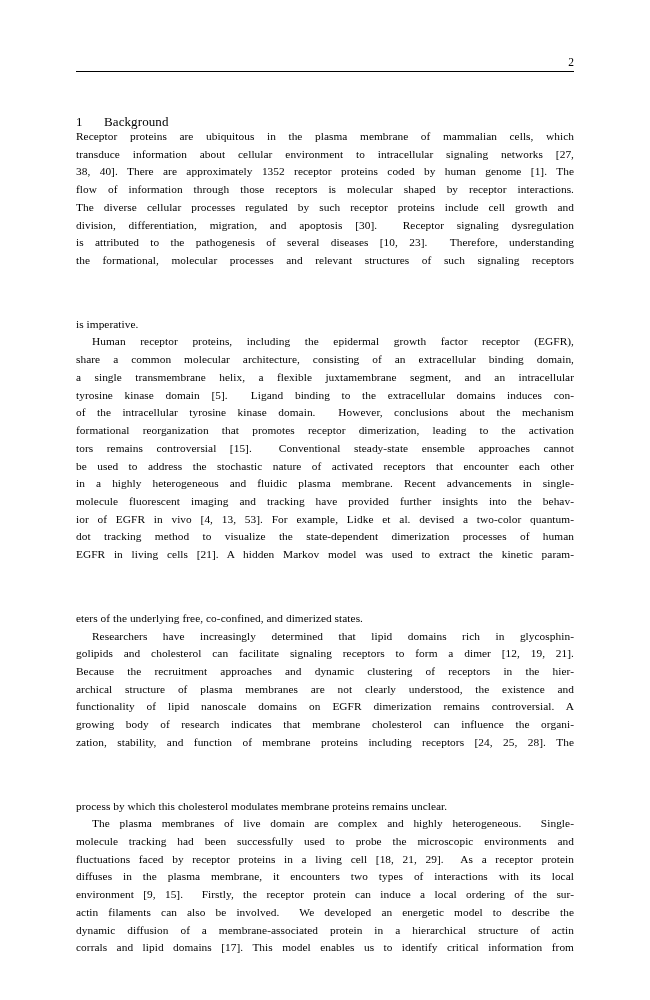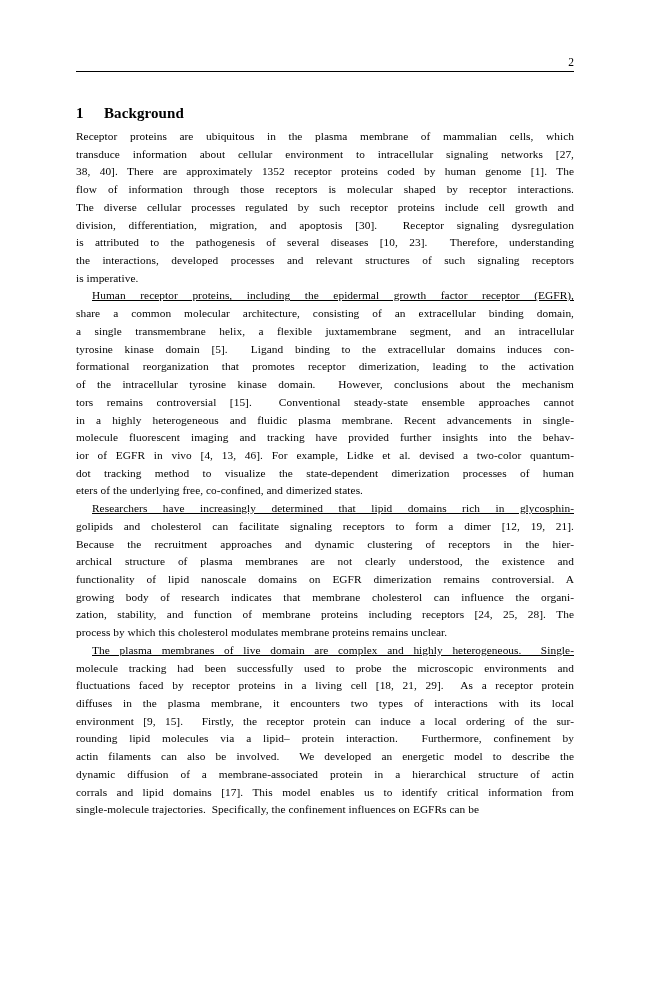--- a/index.html
+++ b/index.html
@@ -40,24 +40,24 @@
   .header-rule {
     margin-top: 2px;
     border-top: 1.1px solid #000;
     width: 100%;
   }
 
   
   .section-heading {
     position: absolute;
     left: 76px;
-    top: 93px;
+    top: 103px;
     width: 498px;
-    font-size: 15px;
-    font-weight: bold;
+    font-size: 13px;
+    font-weight: normal;
     line-height: 20px;
     letter-spacing: 0.1px;
   }
   .section-heading .sec-num {
     display: inline-block;
     min-width: 28px;
   }
 
   
   .body-block {
@@ -78,25 +78,25 @@
     display: block;
     text-align: justify;
     text-align-last: justify;
     white-space: pre-wrap;
     letter-spacing: 0.05px;
   }
   
   .line.last {
     text-align-last: left;
     text-align: center;
+    margin-top: 46px;
   }
   
   .line.indent {
     text-indent: 16px;
-    text-decoration: underline;
   }
 </style>
 </head>
 <body>
 
 <div class="page">
 
   <div class="header">
     <div class="folio">2</div>
     <div class="header-rule"></div>
@@ -108,54 +108,55 @@
 
   <div class="body-block">
       <p class="para">
         <span class="line">Receptor proteins are ubiquitous in the plasma membrane of mammalian cells, which</span>
         <span class="line">transduce information about cellular environment to intracellular signaling networks [27,</span>
         <span class="line">38, 40]. There are approximately 1352 receptor proteins coded by human genome [1]. The</span>
         <span class="line">flow of information through those receptors is molecular shaped by receptor interactions.</span>
         <span class="line">The diverse cellular processes regulated by such receptor proteins include cell growth and</span>
         <span class="line">division, differentiation, migration, and apoptosis [30].  Receptor signaling dysregulation</span>
         <span class="line">is attributed to the pathogenesis of several diseases [10, 23].  Therefore, understanding</span>
-        <span class="line">the interactions, developed processes and relevant structures of such signaling receptors</span>
+        <span class="line">the formational, molecular processes and relevant structures of such signaling receptors</span>
         <span class="line last">is imperative.</span>
       </p>
       <p class="para">
         <span class="line indent">Human receptor proteins, including the epidermal growth factor receptor (EGFR),</span>
         <span class="line">share a common molecular architecture, consisting of an extracellular binding domain,</span>
         <span class="line">a single transmembrane helix, a flexible juxtamembrane segment, and an intracellular</span>
         <span class="line">tyrosine kinase domain [5].  Ligand binding to the extracellular domains induces con-</span>
+        <span class="line">of the intracellular tyrosine kinase domain.  However, conclusions about the mechanism</span>
         <span class="line">formational reorganization that promotes receptor dimerization, leading to the activation</span>
-        <span class="line">of the intracellular tyrosine kinase domain.  However, conclusions about the mechanism</span>
         <span class="line">tors remains controversial [15].  Conventional steady-state ensemble approaches cannot</span>
+        <span class="line">be used to address the stochastic nature of activated receptors that encounter each other</span>
         <span class="line">in a highly heterogeneous and fluidic plasma membrane. Recent advancements in single-</span>
         <span class="line">molecule fluorescent imaging and tracking have provided further insights into the behav-</span>
-        <span class="line">ior of EGFR in vivo [4, 13, 46]. For example, Lidke et al. devised a two-color quantum-</span>
+        <span class="line">ior of EGFR in vivo [4, 13, 53]. For example, Lidke et al. devised a two-color quantum-</span>
         <span class="line">dot tracking method to visualize the state-dependent dimerization processes of human</span>
+        <span class="line">EGFR in living cells [21]. A hidden Markov model was used to extract the kinetic param-</span>
         <span class="line last">eters of the underlying free, co-confined, and dimerized states.</span>
       </p>
       <p class="para">
         <span class="line indent">Researchers have increasingly determined that lipid domains rich in glycosphin-</span>
         <span class="line">golipids and cholesterol can facilitate signaling receptors to form a dimer [12, 19, 21].</span>
         <span class="line">Because the recruitment approaches and dynamic clustering of receptors in the hier-</span>
         <span class="line">archical structure of plasma membranes are not clearly understood, the existence and</span>
         <span class="line">functionality of lipid nanoscale domains on EGFR dimerization remains controversial. A</span>
         <span class="line">growing body of research indicates that membrane cholesterol can influence the organi-</span>
         <span class="line">zation, stability, and function of membrane proteins including receptors [24, 25, 28]. The</span>
         <span class="line last">process by which this cholesterol modulates membrane proteins remains unclear.</span>
       </p>
       <p class="para">
         <span class="line indent">The plasma membranes of live domain are complex and highly heterogeneous.  Single-</span>
         <span class="line">molecule tracking had been successfully used to probe the microscopic environments and</span>
         <span class="line">fluctuations faced by receptor proteins in a living cell [18, 21, 29].  As a receptor protein</span>
         <span class="line">diffuses in the plasma membrane, it encounters two types of interactions with its local</span>
         <span class="line">environment [9, 15].  Firstly, the receptor protein can induce a local ordering of the sur-</span>
-        <span class="line">rounding lipid molecules via a lipid– protein interaction.  Furthermore, confinement by</span>
         <span class="line">actin filaments can also be involved.  We developed an energetic model to describe the</span>
         <span class="line">dynamic diffusion of a membrane-associated protein in a hierarchical structure of actin</span>
         <span class="line">corrals and lipid domains [17]. This model enables us to identify critical information from</span>
         <span class="line last">single-molecule trajectories.  Specifically, the confinement influences on EGFRs can be</span>
       </p>
     </div>
 
 </div>
 
 </body></html>

